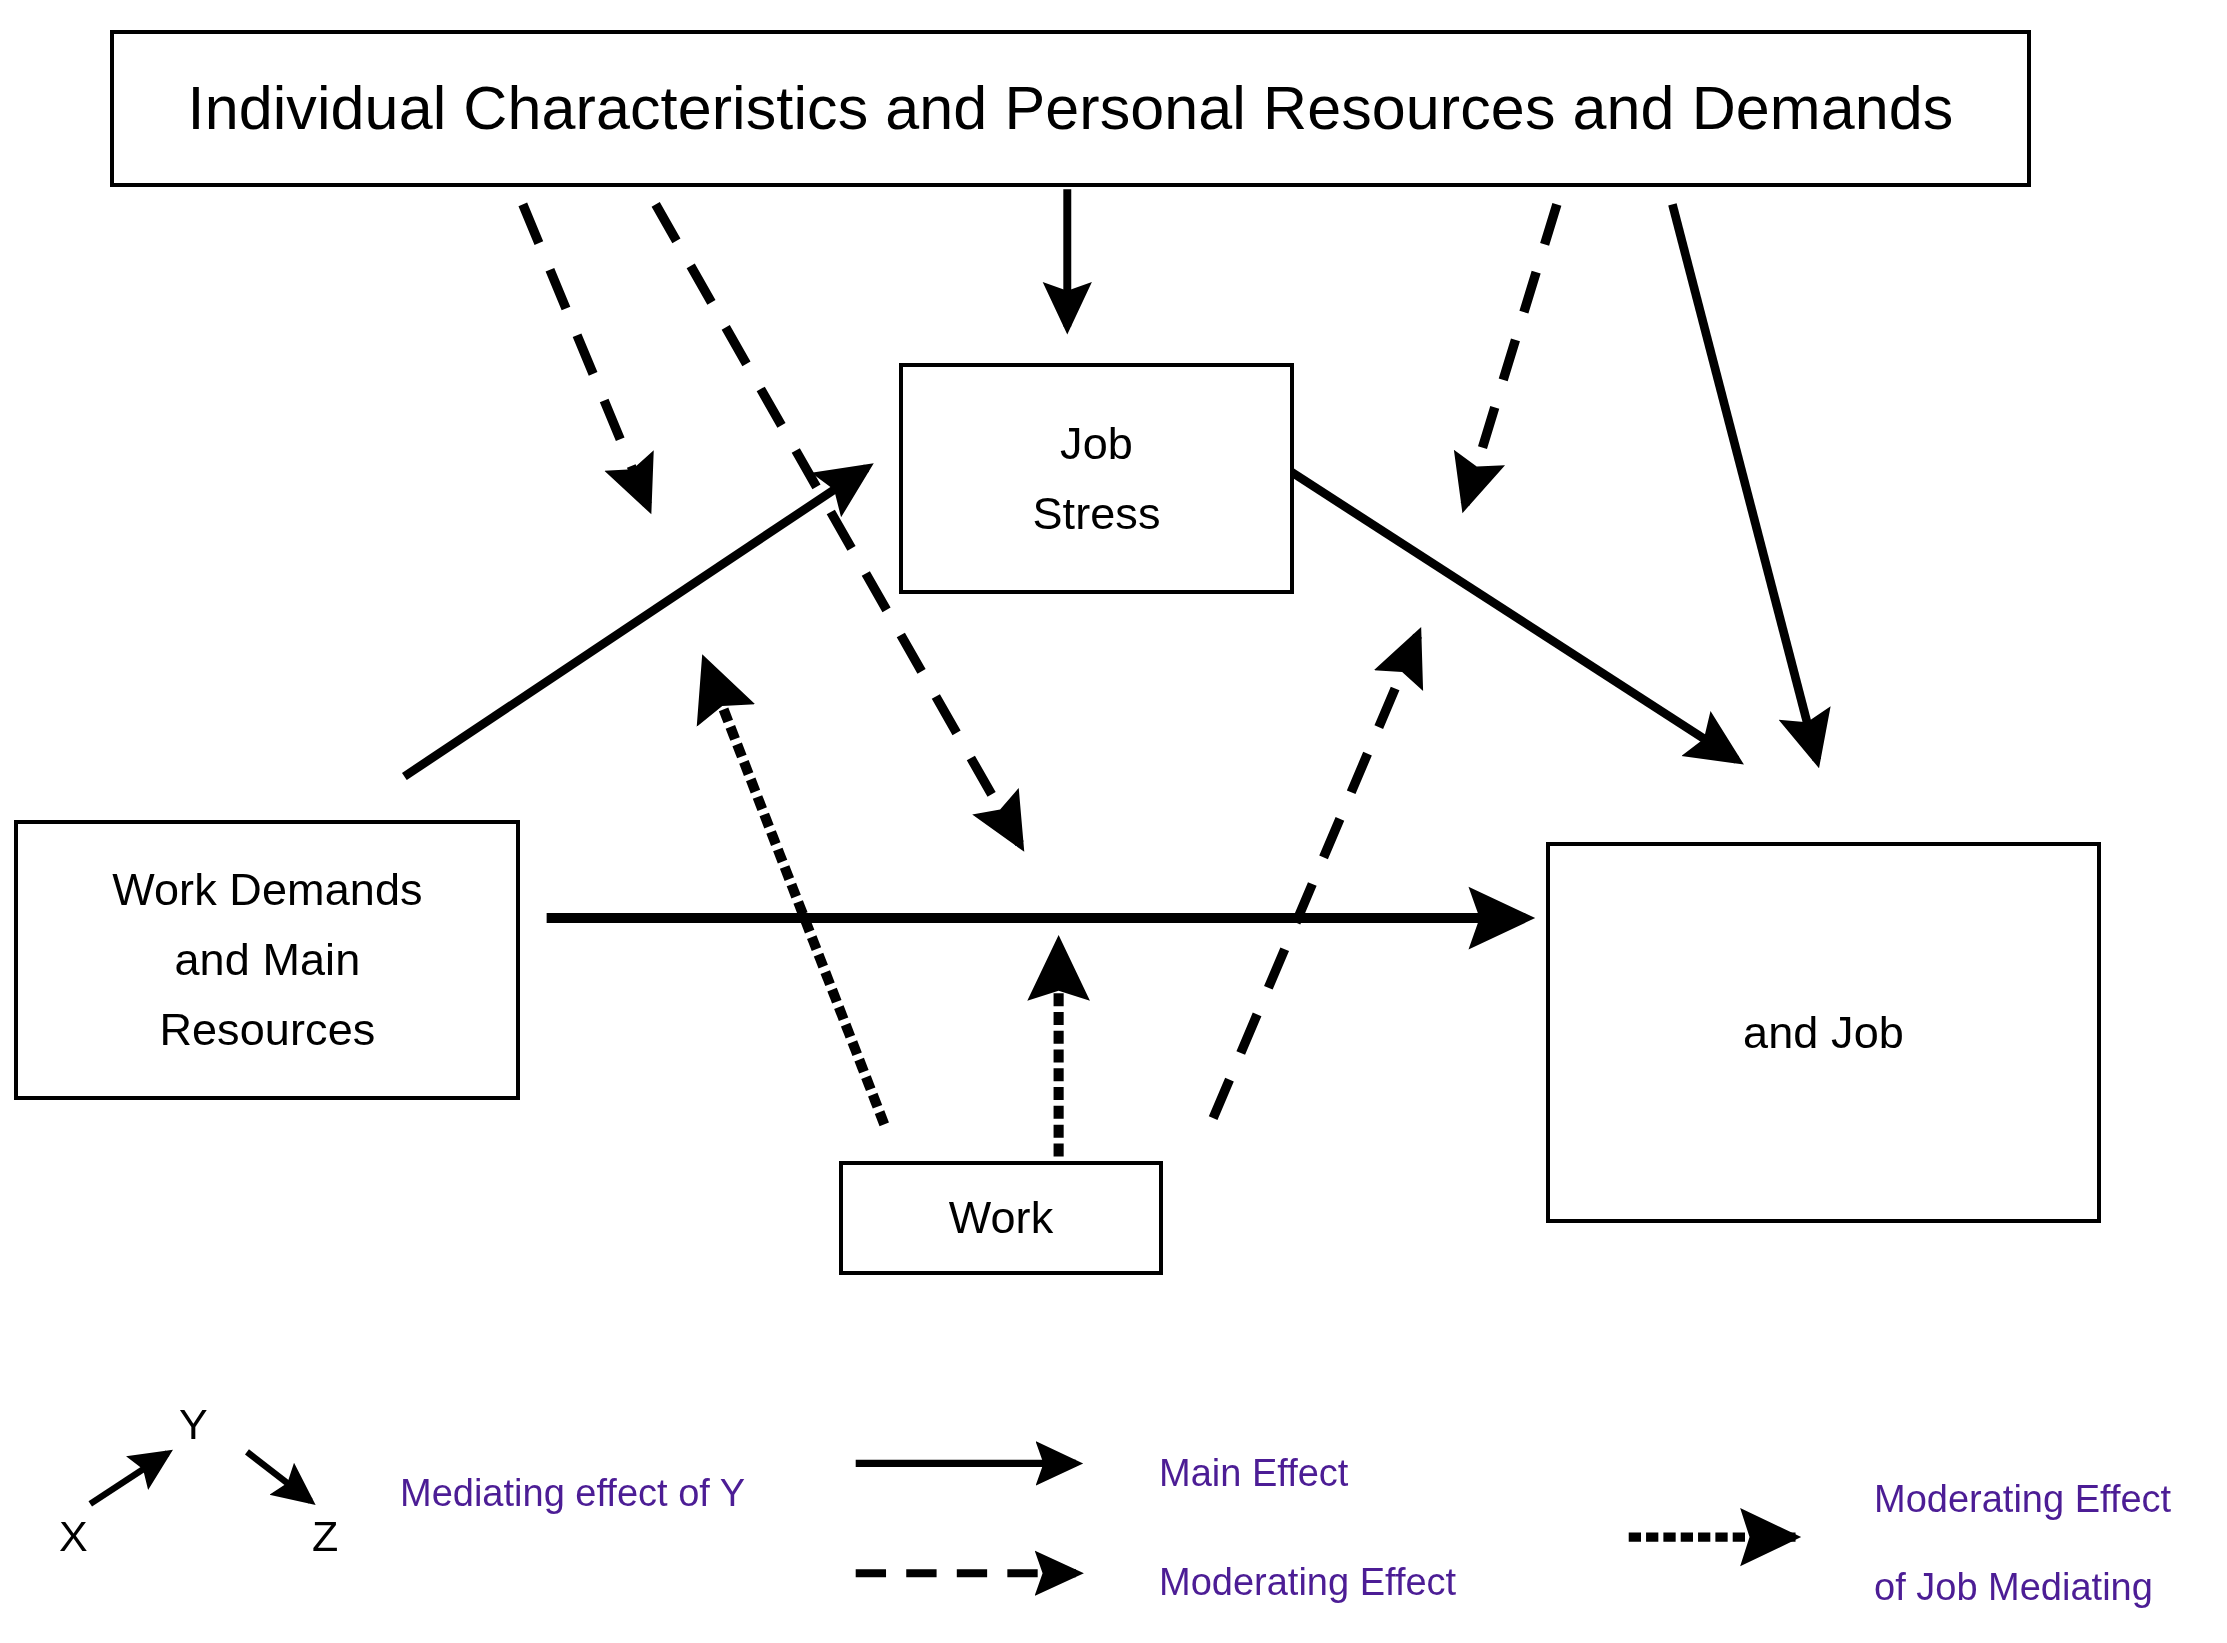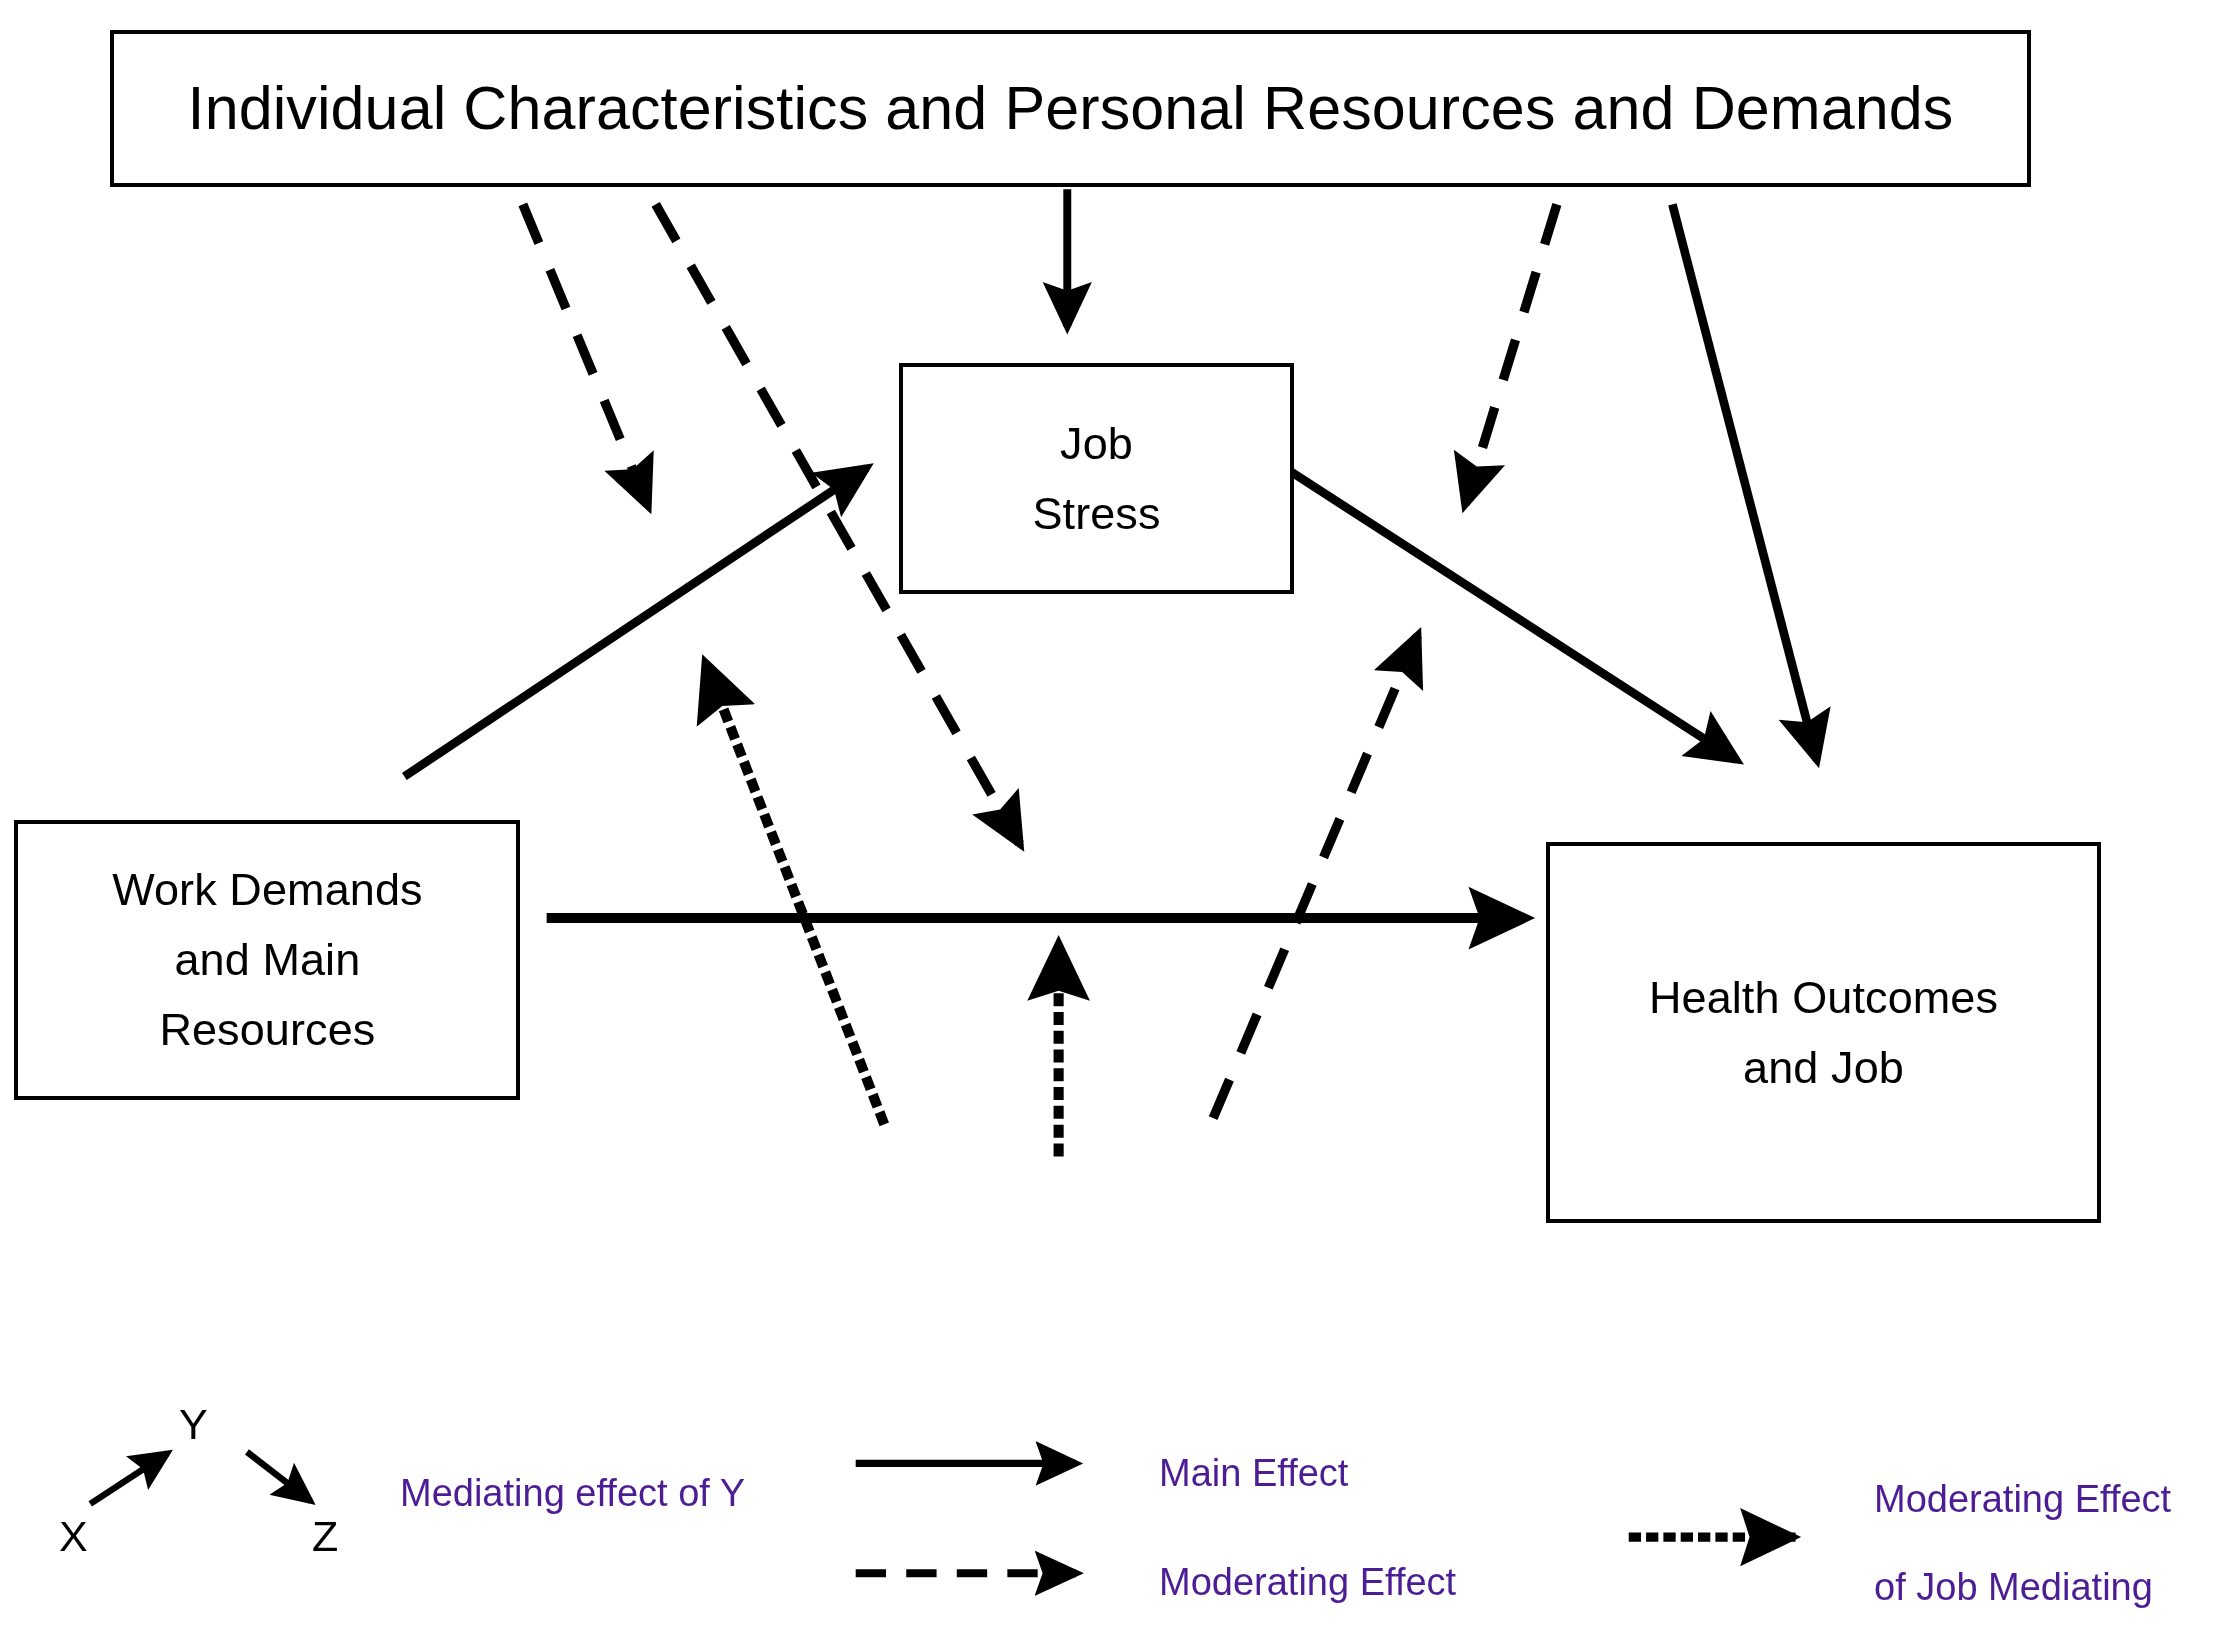--- a/index.html
+++ b/index.html
@@ -119,24 +119,26 @@
     <div class="node-line">Stress</div>
   </div>
 
   <div class="node-box" style="left:14.4px; top:820px; width:506px; height:280px;">
     <div class="node-line">Work Demands</div>
     <div class="node-line">and Main</div>
     <div class="node-line">Resources</div>
   </div>
 
   <div class="node-box" style="left:1546px; top:842px; width:555px; height:381px;">
-    <div class="node-line">Health Outcomes</div>
     <div class="node-line">and Job</div>
   </div>
 
+  <div class="node-box" style="left:839px; top:1161px; width:324px; height:114px;">
+    <div class="node-line">Work</div>
+  </div>
 
   <div class="legend-glyph" style="left:59px; top:1512px;">X</div>
 
   <div class="legend-glyph" style="left:179px; top:1400px;">Y</div>
 
   <div class="legend-glyph" style="left:312px; top:1512px;">Z</div>
 
   <div class="legend-text" style="left:400px; top:1465px;">Mediating effect of Y</div>
 
   <div class="legend-text" style="left:1159px; top:1445px;">Main Effect</div>

